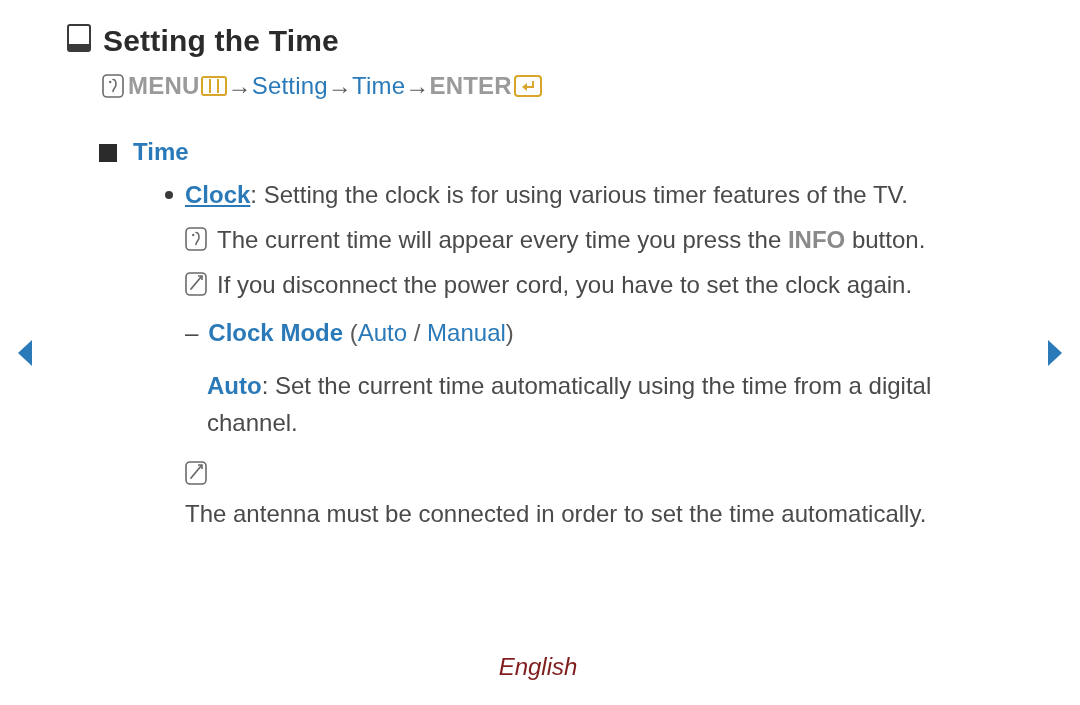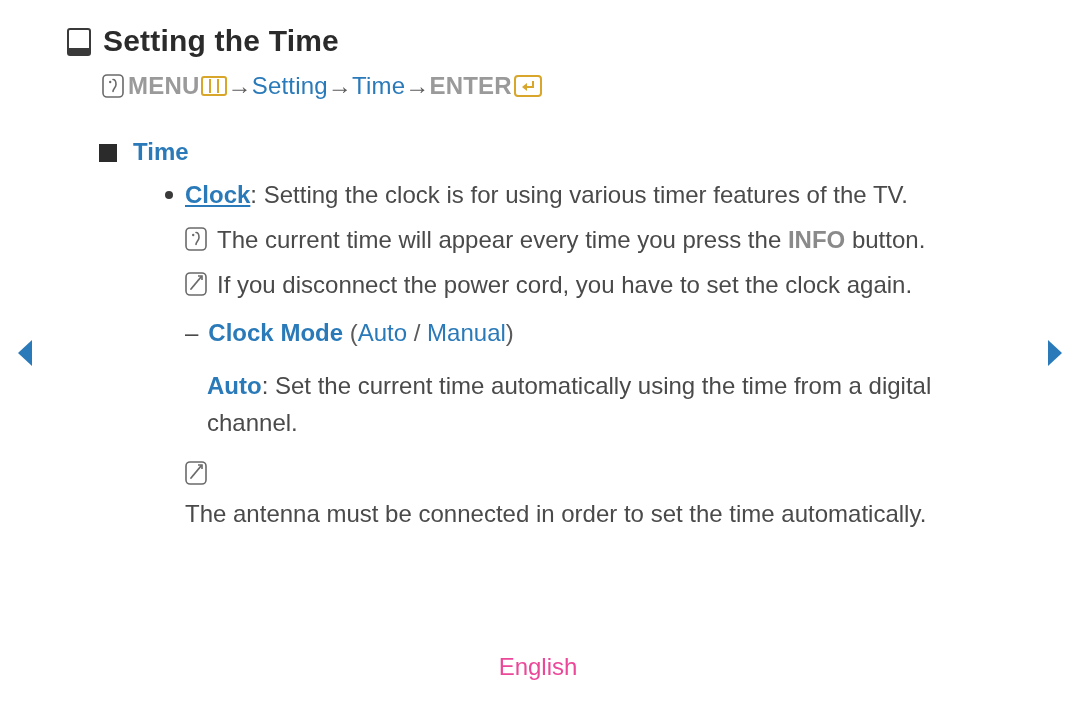--- a/index.html
+++ b/index.html
@@ -11,21 +11,20 @@
     color: #4a4a4a;
     position: relative;
   }
   .page {
     padding: 24px 70px 0 67px;
     position: relative;
     height: 100%;
   }
   .title-row {
     display: flex;
-    align-items: center;
     gap: 12px;
   }
   .notebook-icon {
     width: 24px; height: 26px;
     position: relative;
   }
   .notebook-icon svg { display:block; }
   .title-text {
     font-size: 30px;
     font-weight: 700;
@@ -139,21 +138,22 @@
   .nav-left { left: 14px; }
   .nav-right { right: 14px; }
   .nav-left svg, .nav-right svg { display:block; }
 
   .footer-lang {
     position:absolute;
     bottom: 24px;
     left: 0; right: 4px;
     text-align: center;
     font-size: 24px;
-    color:#ec4899;
+    color:#7f1d1d;
+    font-style:italic;
   }
 </style>
 </head>
 <body>
 
 <div class="page">
 
   <div class="title-row">
     <span class="notebook-icon">
       <svg width="26" height="28" viewBox="0 0 26 28">

